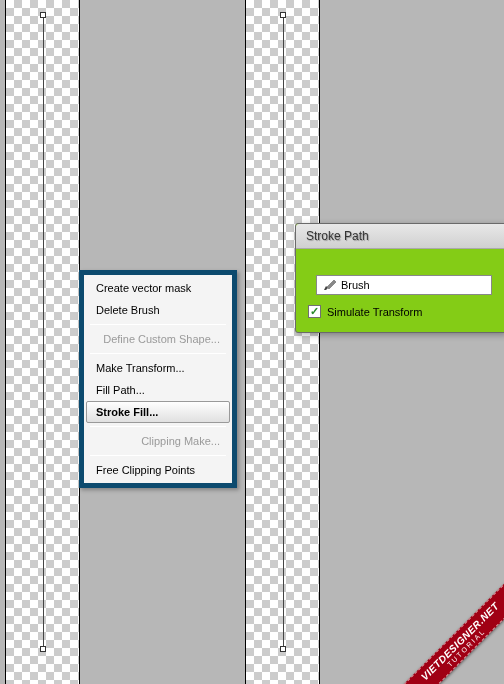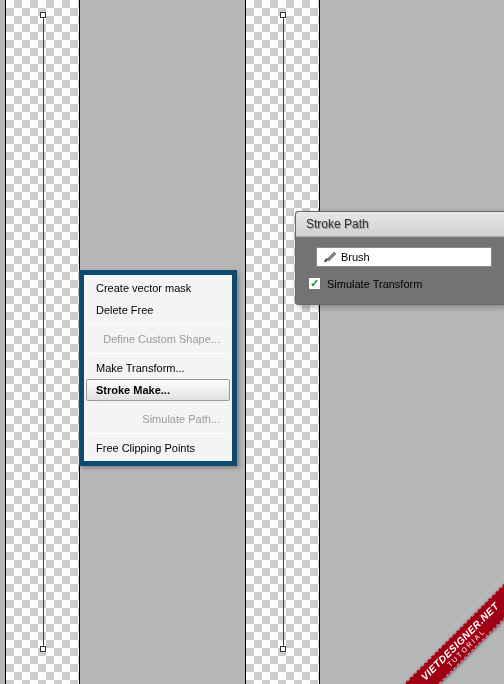--- a/index.html
+++ b/index.html
@@ -23,23 +23,23 @@
 .anchor { position: absolute; left: 50%; transform: translateX(-50%); width: 6px; height: 6px; background: #fff; border: 1px solid #333; }
 .anchor.top { top: 12px; }
 .anchor.bottom { bottom: 32px; }
 
 .context-menu { position: absolute; left: 79px; top: 270px; width: 158px; background: #f4f4f4; border: 5px solid #0c4a6e; box-shadow: 2px 2px 4px rgba(0,0,0,0.3); padding: 2px; }
 .menu-item { padding: 5px 10px; color: #000; cursor: default; }
 .menu-item.disabled { color: #9a9a9a; text-align: right; }
 .menu-item.highlighted { background: linear-gradient(to bottom, #fefefe, #e0e0e0); border: 1px solid #999; border-radius: 2px; padding: 4px 9px; font-weight: bold; }
 .menu-sep { height: 1px; background: #c8c8c8; margin: 3px 4px; border-bottom: 1px solid #fff; }
 
-.dialog { position: absolute; left: 295px; top: 211px; width: 210px; background: #737373; border: 1px solid #6a6a6a; box-shadow: 2px 2px 6px rgba(0,0,0,0.3); border-radius: 3px 0 0 3px; }
+.dialog { position: absolute; left: 295px; top: 223px; width: 210px; background: #84cc16; border: 1px solid #6a6a6a; box-shadow: 2px 2px 6px rgba(0,0,0,0.3); border-radius: 3px 0 0 3px; }
 .dialog-title { background: linear-gradient(to bottom, #e8e8e8, #d0d0d0); padding: 5px 10px; font-size: 12px; color: #333; text-shadow: 1px 1px 1px rgba(0,0,0,0.3); border-bottom: 1px solid #aaa; border-radius: 3px 0 0 0; }
-.dialog-body { padding: 10px 12px 14px 12px; text-align: right; }
+.dialog-body { padding: 26px 12px 14px 12px; text-align: right; }
 .tool-row { display: flex; align-items: center; margin-bottom: 10px; }
 .tool-select { flex: 1; margin-left: 8px; background: #fff; border: 1px solid #888; padding: 2px 6px; height: 20px; display: flex; align-items: center; }
 .brush-icon { display: inline-block; width: 14px; height: 12px; margin-right: 4px; position: relative; }
 .brush-icon svg { display: block; }
 .checkbox-row { display: flex; align-items: center; }
 .checkbox { width: 13px; height: 13px; background: #fff; border: 1px solid #707070; margin-right: 6px; display: flex; align-items: center; justify-content: center; color: #2a8a2a; font-size: 11px; font-weight: bold; }
 
 .ribbon { position: absolute; right: -48px; bottom: 28px; width: 180px; transform: rotate(-45deg); background: #a00014; color: #fff; text-align: center; padding: 3px 0 2px 0; box-shadow: 0 1px 3px rgba(0,0,0,0.5); border-top: 1px dashed rgba(255,255,255,0.6); border-bottom: 1px dashed rgba(255,255,255,0.6); }
 .ribbon .main { font-size: 10px; font-weight: bold; letter-spacing: 0.5px; font-style: italic; }
 .ribbon .sub { font-size: 7px; letter-spacing: 2px; }
@@ -54,28 +54,29 @@
 </div>
 
 <div class="canvas right">
   <div class="path-line"></div>
   <div class="anchor top"></div>
   <div class="anchor bottom"></div>
 </div>
 
 <div class="context-menu">
   <div class="menu-item">Create vector mask</div>
-  <div class="menu-item">Delete Free</div>
+  <div class="menu-item">Delete Brush</div>
   <div class="menu-sep"></div>
   <div class="menu-item disabled">Define Custom Shape...</div>
   <div class="menu-sep"></div>
   <div class="menu-item">Make Transform...</div>
-  <div class="menu-item highlighted">Stroke Make...</div>
+  <div class="menu-item">Fill Path...</div>
+  <div class="menu-item highlighted">Stroke Fill...</div>
   <div class="menu-sep"></div>
-  <div class="menu-item disabled">Simulate Path...</div>
+  <div class="menu-item disabled">Clipping Make...</div>
   <div class="menu-sep"></div>
   <div class="menu-item">Free Clipping Points</div>
 </div>
 
 <div class="dialog">
   <div class="dialog-title">Stroke Path</div>
   <div class="dialog-body">
     <div class="tool-row">
       <div class="tool-select">
         <span class="brush-icon">

